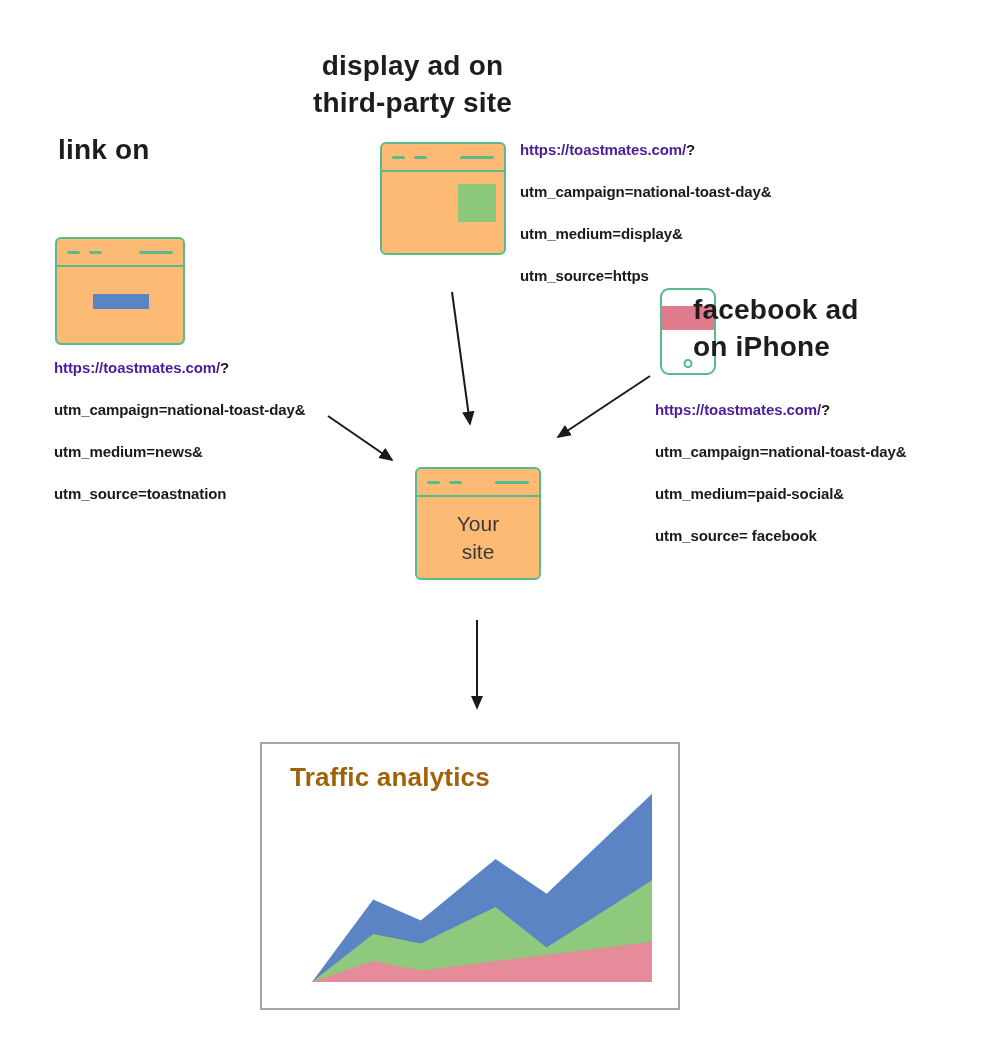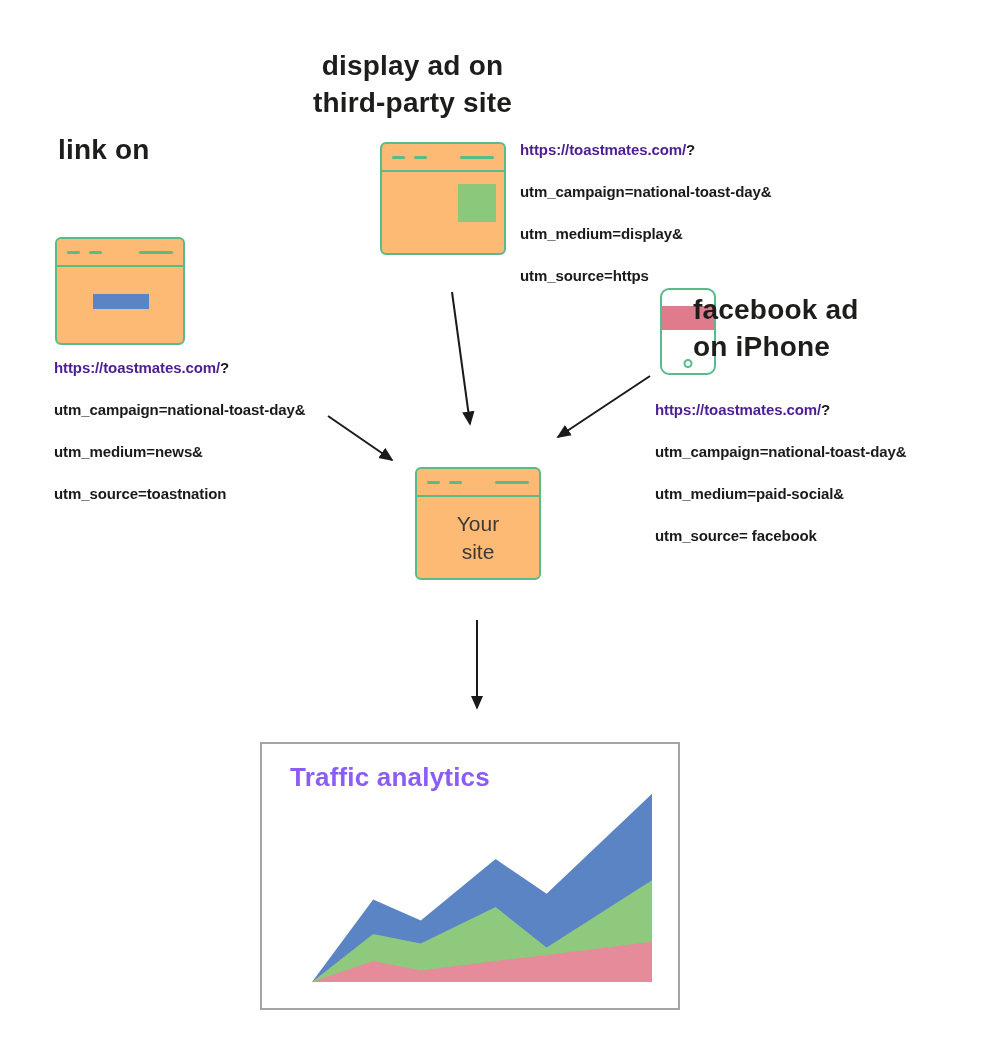--- a/index.html
+++ b/index.html
@@ -28,21 +28,21 @@
   .phone .home { position:absolute; left:50%; bottom:5px; transform:translateX(-50%); width:9px; height:9px; border:2px solid #57bb8a; border-radius:50%; }
 
   
   .utm-block { position:absolute; font-size:15px; line-height:22px; letter-spacing:-0.1px; }
   .url-gray { color:#4c1d95; font-weight:600; }
   .url-q { color:#1a1a1a; font-weight:700; }
   .utm-line { color:#1a1a1a; font-weight:700;margin-top:20px; }
 
   
   .analytics-box { position:absolute; border:2px solid #a5a5a5; background:#fff; }
-  .analytics-title { position:absolute; left:28px; top:18px; font-size:26px; font-weight:700; color:#8b5cf6; letter-spacing:0.2px; }
+  .analytics-title { position:absolute; left:28px; top:18px; font-size:26px; font-weight:700; color:#a16207; letter-spacing:0.2px; }
   .chart { position:absolute; left:50px; top:46px; width:340px; height:192px; display:block; }
 
   .arrows { position:absolute; left:0; top:0; pointer-events:none; }
 </style>
 </head>
 <body>
 
 <div class="canvas">
 
   <div class="heading center" style="left:240px; top:48px; width:345px;">

